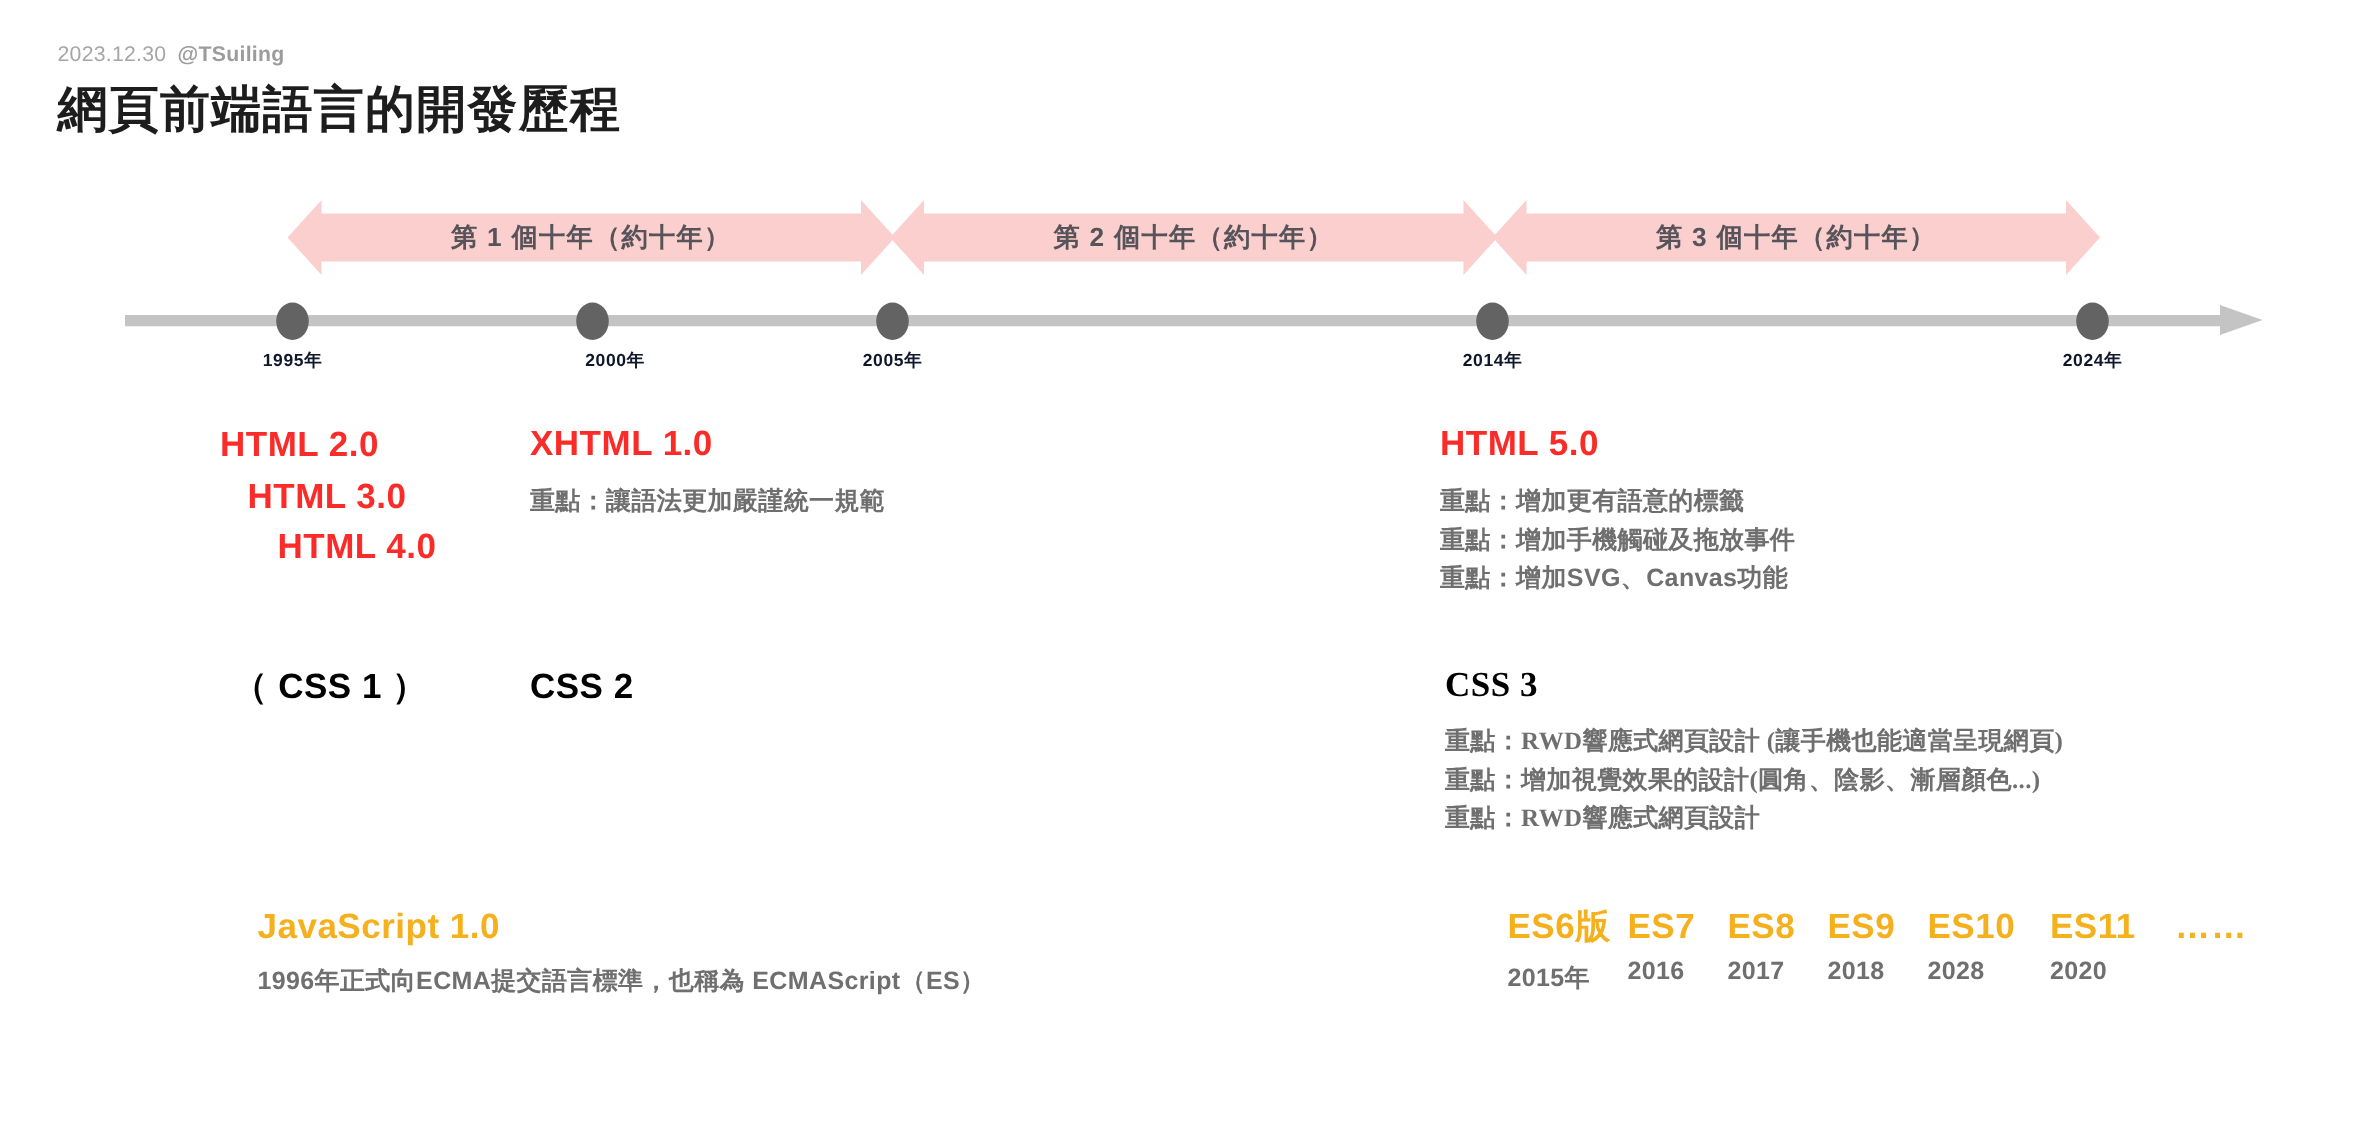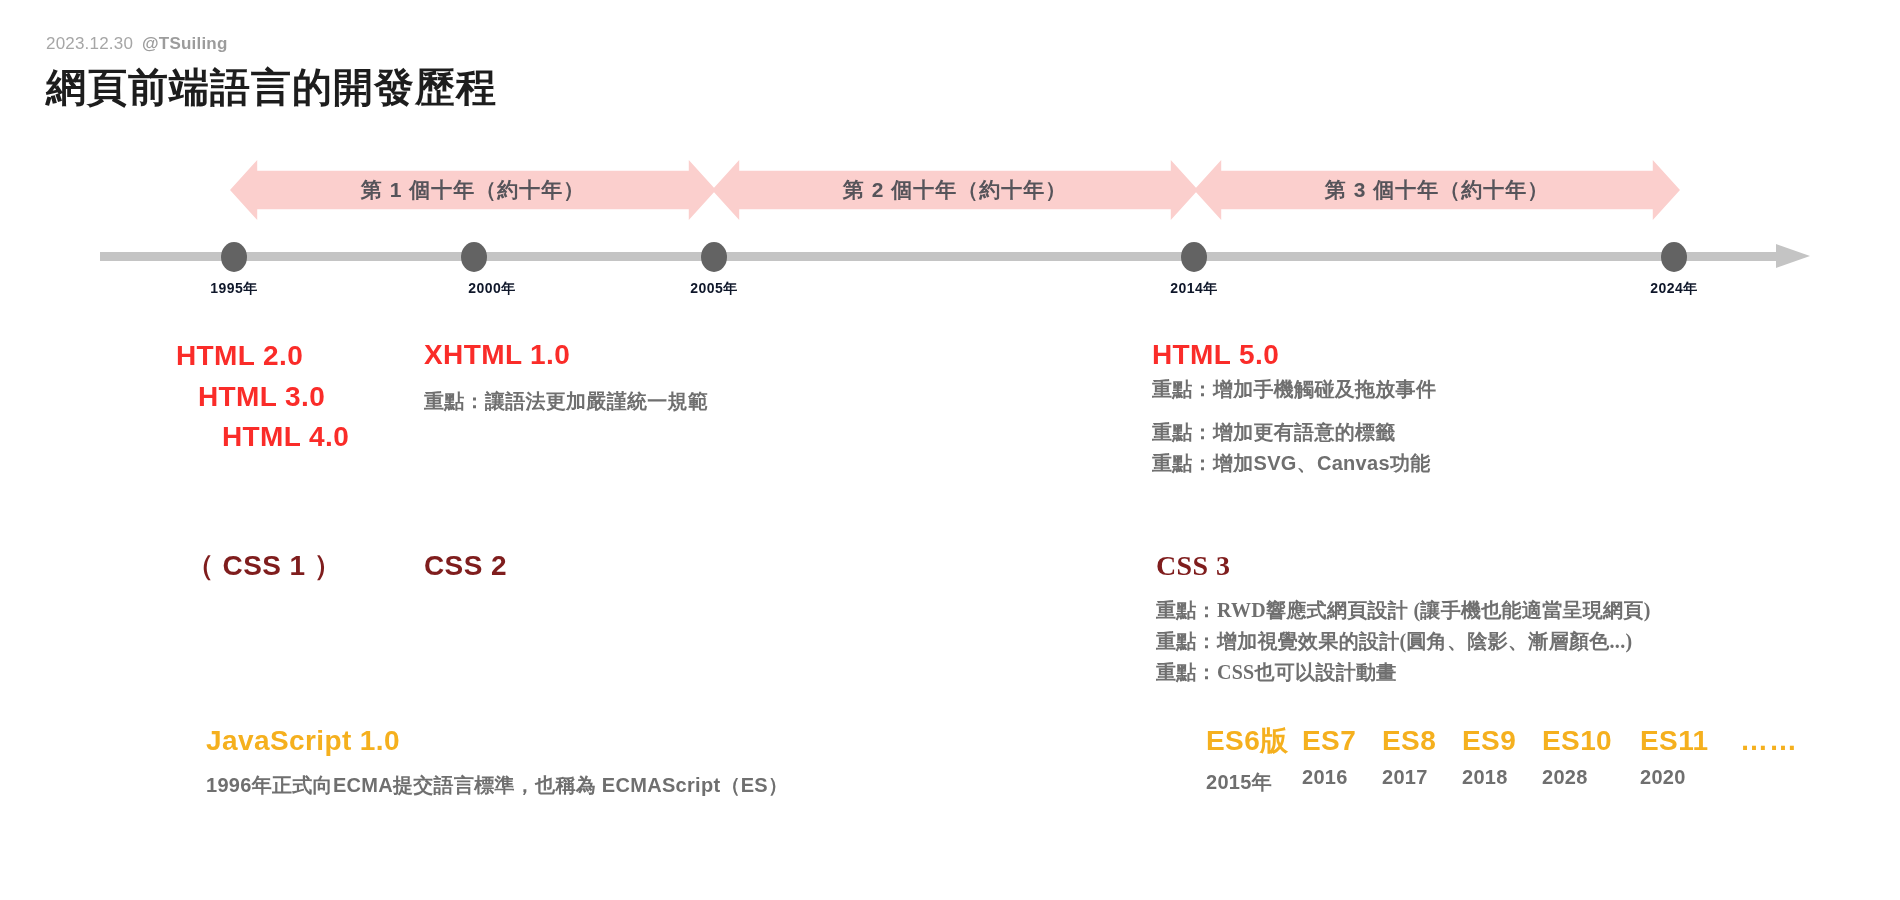--- a/index.html
+++ b/index.html
@@ -134,21 +134,21 @@
     line-height: 1.35;
   }
   .entry-note {
     font-size: 20px;
     font-weight: 700;
     color: #6f6f6f;
     line-height: 1.55;
     letter-spacing: 0.3px;
   }
   .t-red   { color: #fa2c29; }
-  .t-blue  { color: #7f1d1d; margin-top: 17px; }
+  .t-blue  { color: #000000; }
   .t-amber { color: #f5b01e; }
 
   .stair-line { line-height: 1.45; }
   .stair-1 { margin-left: 0px; }
   .stair-2 { margin-left: 22px; }
   .stair-3 { margin-left: 46px; }
 
   
   .es-row {
     display: flex;
@@ -227,38 +227,38 @@
   <div class="entry-title t-red stair-line stair-3">HTML 4.0</div>
 </div>
 
 <div class="entry" style="left:424px; top:336px;">
   <div class="entry-title t-red">XHTML 1.0</div>
   <div class="entry-note" style="margin-top:12px;">重點：讓語法更加嚴謹統一規範</div>
 </div>
 
 <div class="entry" style="left:1152px; top:336px;">
   <div class="entry-title t-red">HTML 5.0</div>
+  <div class="entry-note" style="margin-top:12px;">重點：增加更有語意的標籤</div>
   <div class="entry-note">重點：增加手機觸碰及拖放事件</div>
-  <div class="entry-note" style="margin-top:12px;">重點：增加更有語意的標籤</div>
   <div class="entry-note">重點：增加SVG、Canvas功能</div>
 </div>
 
 <div class="entry" style="left:186px; top:530px;">
   <div class="entry-title t-blue">（ CSS 1 ）</div>
 </div>
 
 <div class="entry" style="left:424px; top:530px;">
   <div class="entry-title t-blue">CSS 2</div>
 </div>
 
 <div class="entry" style="left:1156px; top:530px;font-family:Liberation Serif, serif;">
   <div class="entry-title t-blue">CSS 3</div>
   <div class="entry-note" style="margin-top:10px;">重點：RWD響應式網頁設計 (讓手機也能適當呈現網頁)</div>
   <div class="entry-note">重點：增加視覺效果的設計(圓角、陰影、漸層顏色...)</div>
-  <div class="entry-note">重點：CSS也可以設計動畫</div>
+  <div class="entry-note">重點：RWD響應式網頁設計</div>
 </div>
 
 <div class="entry" style="left:206px; top:722px;">
   <div class="entry-title t-amber">JavaScript 1.0</div>
   <div class="entry-note" style="margin-top:10px;">1996年正式向ECMA提交語言標準，也稱為 ECMAScript（ES）</div>
 </div>
 
 <div class="entry" style="left:1206px; top:722px;">
   <div class="es-row">
 

